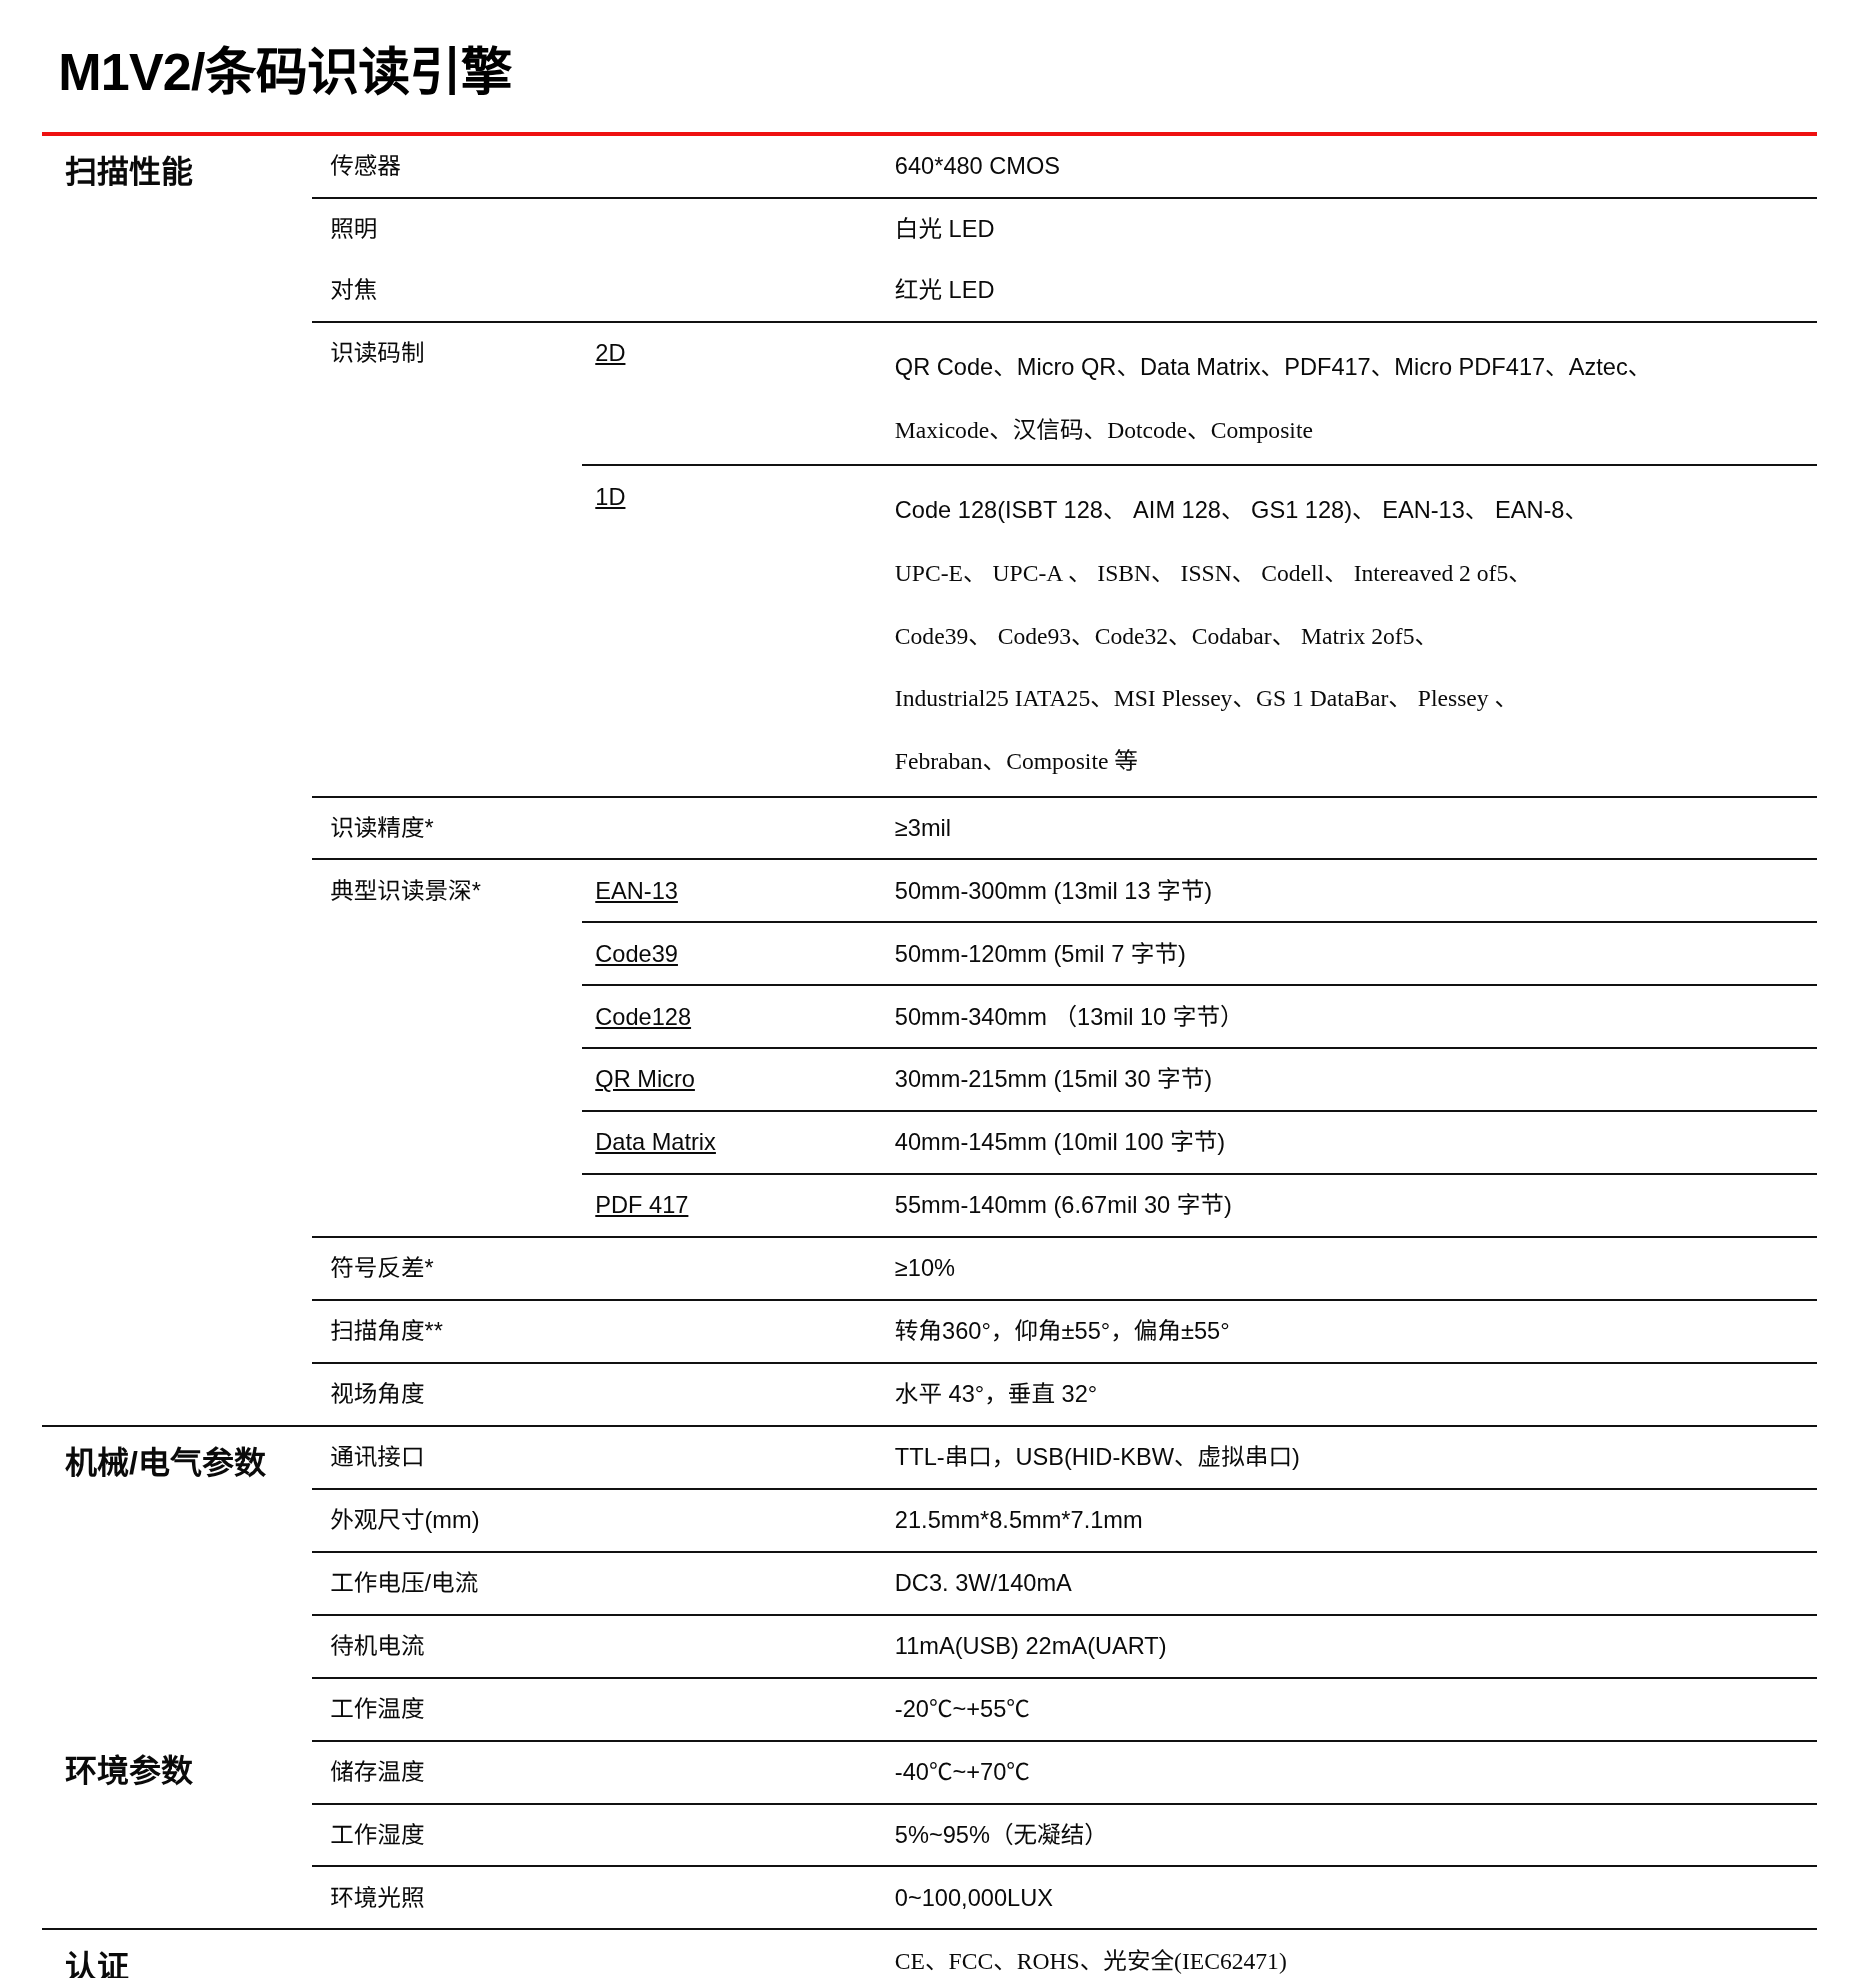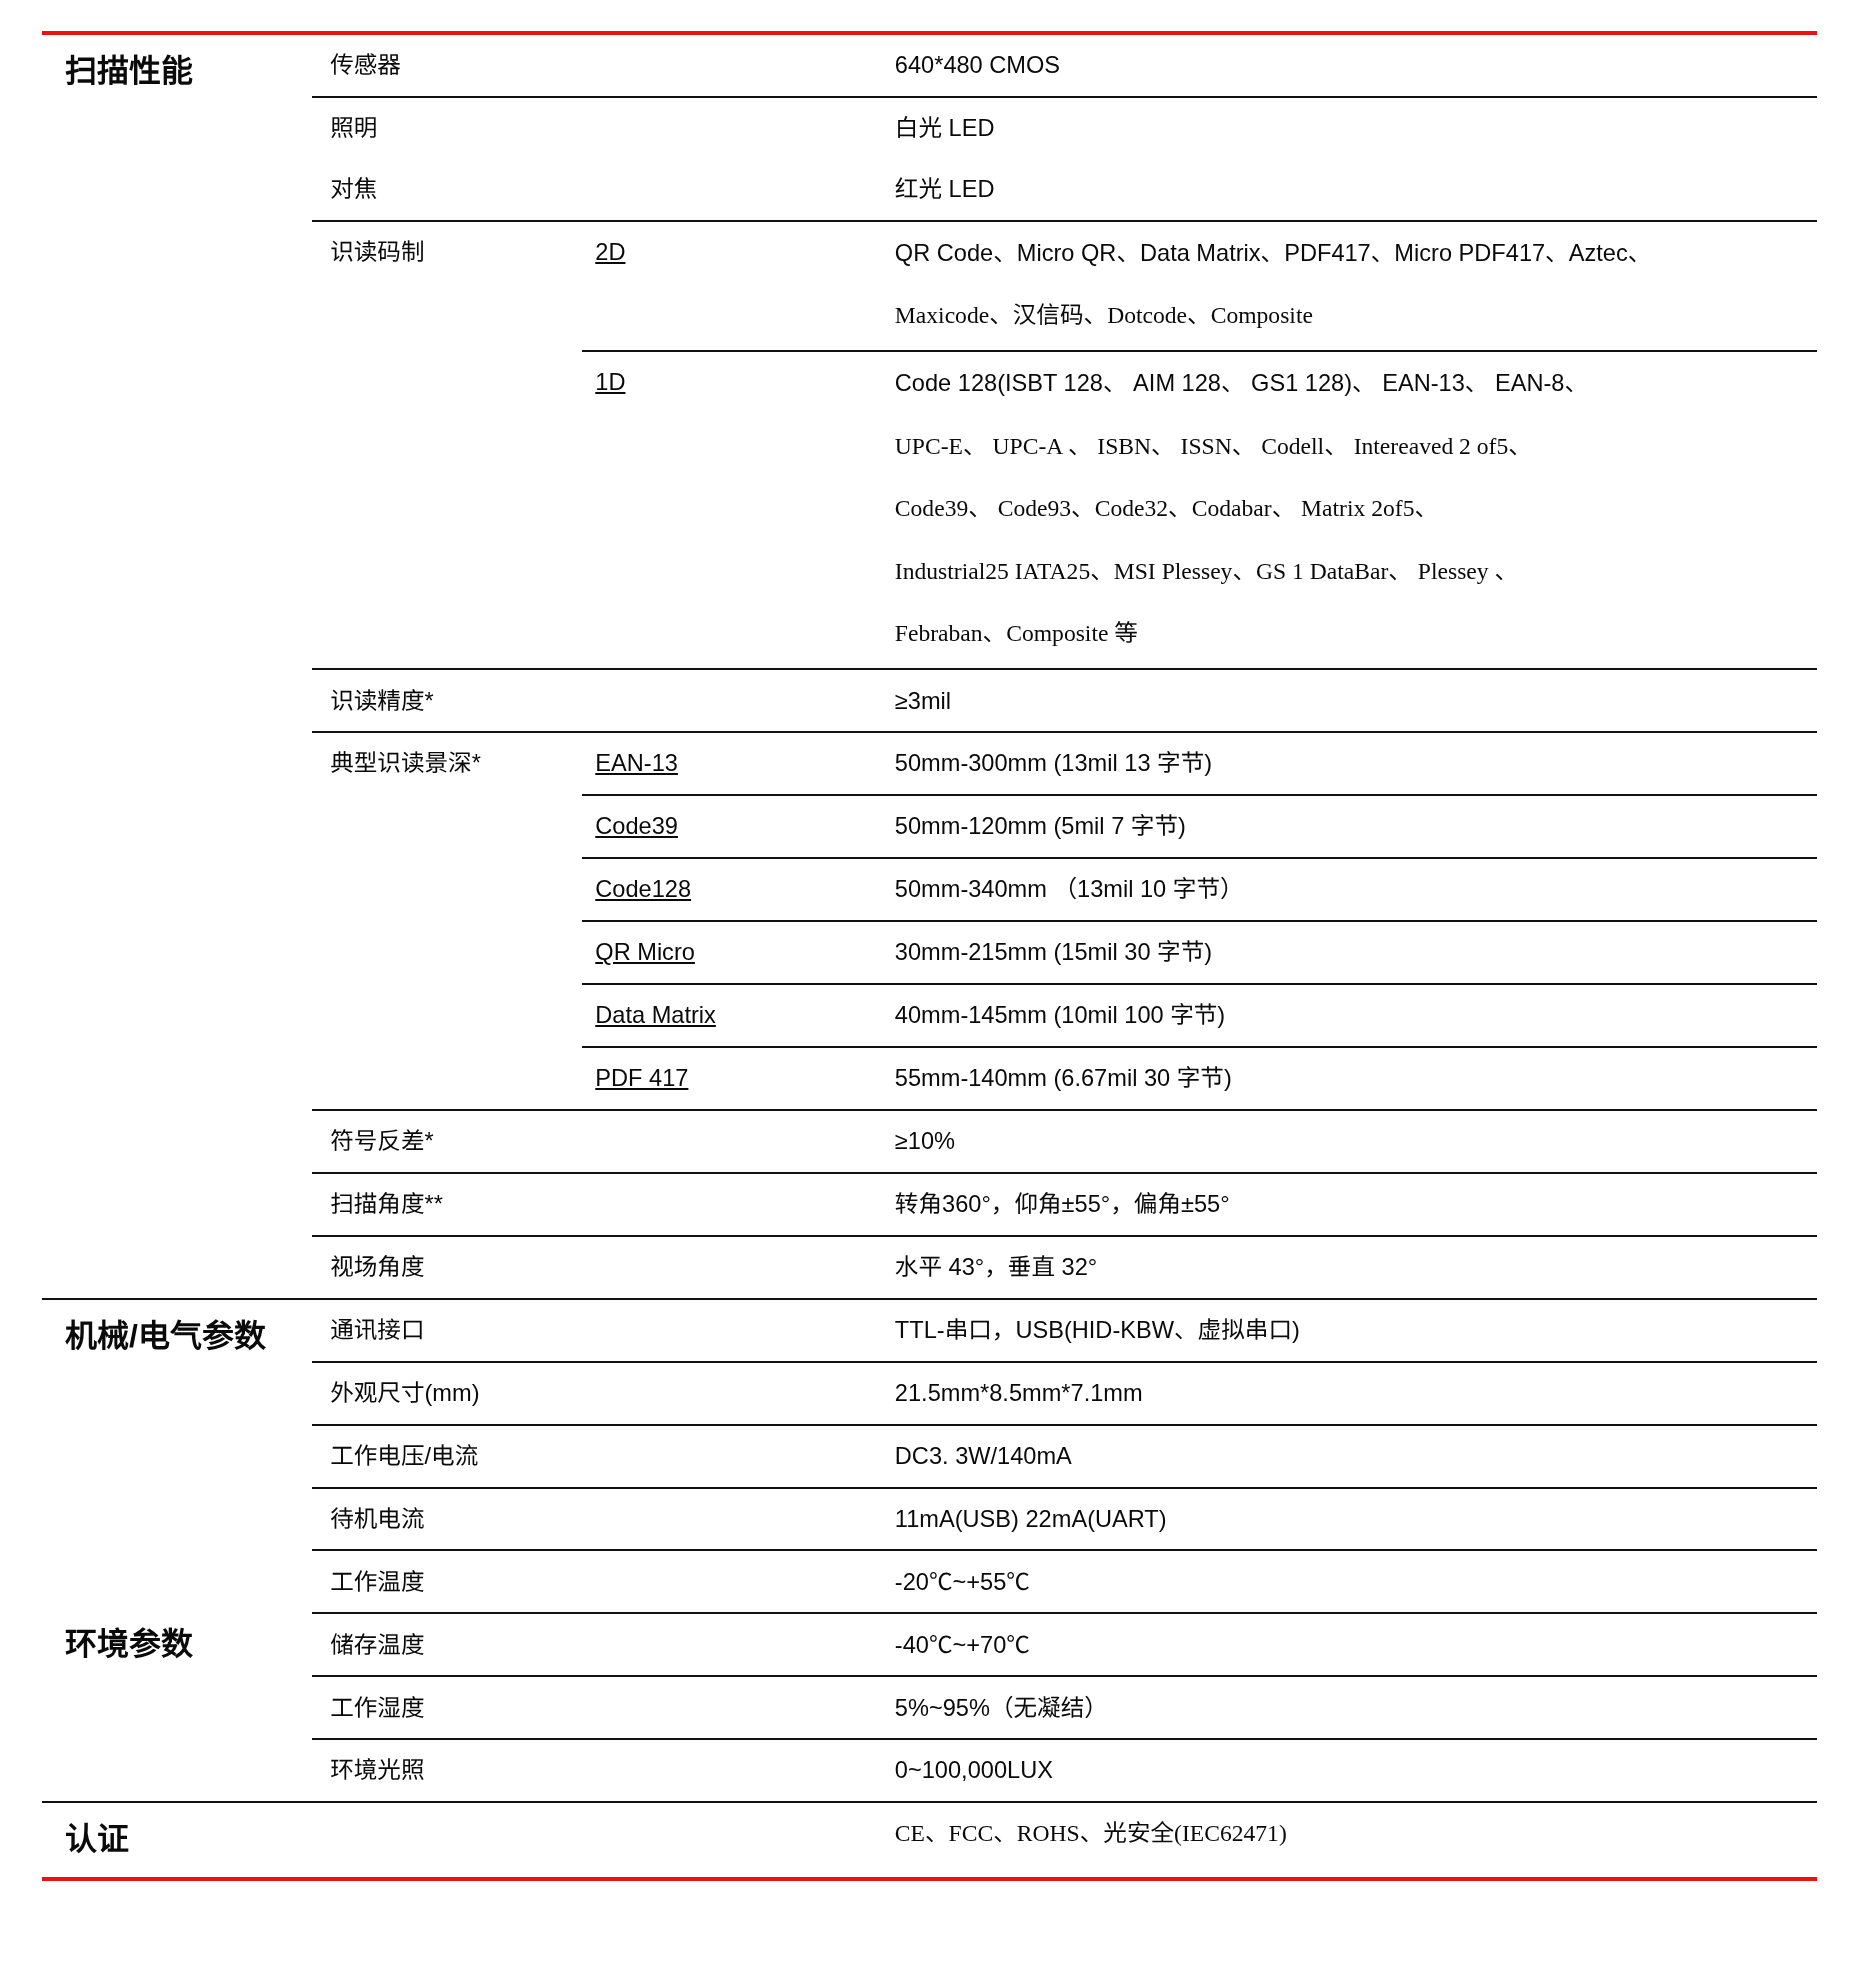--- a/index.html
+++ b/index.html
@@ -107,27 +107,28 @@
     font-family: Liberation Sans, sans-serif;
     font-size: 21px;
     letter-spacing: 0px;
   }
   .cert-val {
     font-family: Liberation Serif, serif;
     font-size: 22px;
   }
 
   
-  td.value-cell.multiline { padding-top: 13px; padding-bottom: 16.3px; }
+  td.value-cell.multiline { padding-top: 26px; padding-bottom: 16.3px; }
 </style>
 </head>
 <body>
 
 <div class="page">
 
+  <h1 class="doc-title">M1V2/条码识读引擎</h1>
 
   <table class="spec-table">
     <colgroup>
       <col class="c-group">
         <col class="c-param">
         <col class="c-sub">
         <col class="c-val">
     </colgroup>
     <tbody>
 

